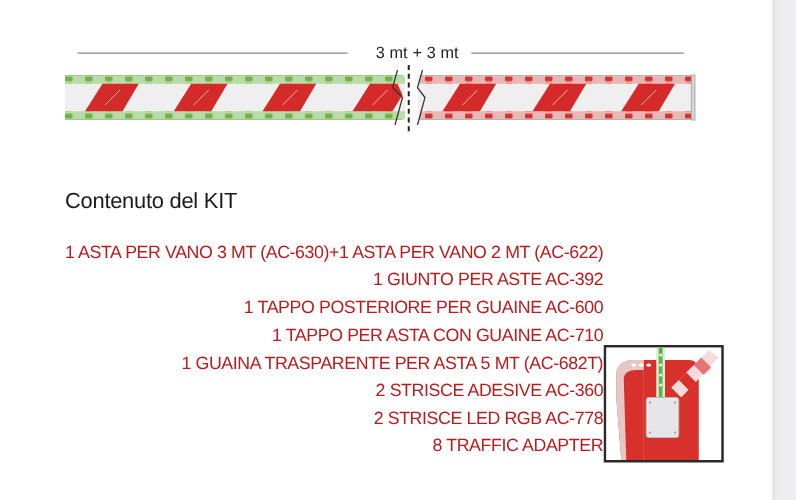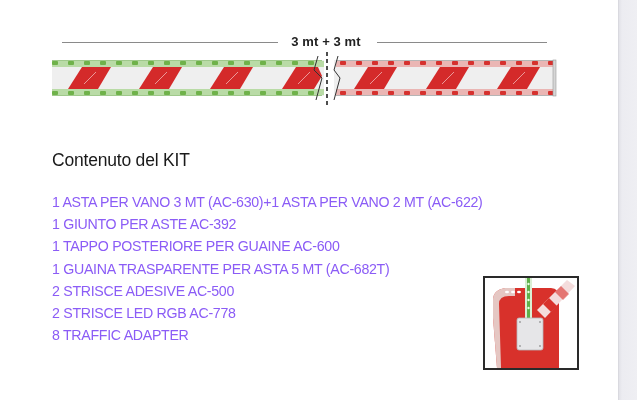--- a/index.html
+++ b/index.html
@@ -10,32 +10,32 @@
     color: #1c1c1c;
   }
   .page { position: absolute; left: 0; top: 0; width: 618px; height: 400px; background: #fff; }
   .side-strip {
     position: absolute; left: 618px; top: 0; width: 19px; height: 400px;
     background: linear-gradient(to right, #e2e2e8 0px, #ececf1 3px, #efeff3 100%);
     border-left: 1px solid #d9d9df;
   }
   .dim-line { position: absolute; height: 1px; background: #8a8a8a; top: 42px; }
   .dim-label {
-    position: absolute; top: 34px; left: 285px; width: 82px; text-align: center;
-    font-size: 13px; color: #222; letter-spacing: 0.1px; font-weight: bold;
+    position: absolute; top: 34px; left: 285px; width: 82px; text-align: right;
+    font-size: 13px; color: #222; letter-spacing: 0.1px;
   }
   .bar-svg { position: absolute; left: 0; top: 0; }
   .heading {
     position: absolute; left: 52px; top: 150px;
     font-size: 17.5px; color: #1a1a1a; letter-spacing: -0.2px; text-align: right;
   }
   .kit-list { position: absolute; left: 52px; top: 191px; margin: 0; padding: 0; list-style: none; }
   .kit-list li {
-    font-size: 14.2px; line-height: 22.2px; height: 22.2px; color: #8b5cf6;
-    letter-spacing: -0.3px; white-space: nowrap;
+    font-size: 14.2px; line-height: 22.2px; height: 22.2px; color: #b91c1c;
+    letter-spacing: -0.3px; white-space: nowrap; text-align: right;
   }
   .thumb {
     position: absolute; left: 483px; top: 276px; width: 96px; height: 94px;
     border: 2px solid #2a2a2a; box-sizing: border-box; background: #fff; overflow: hidden;
   }
 </style>
 </head>
 <body>
 
 <div class="page">
@@ -95,22 +95,23 @@
 
     <line x1="327" y1="52" x2="327" y2="106" stroke="#222" stroke-width="1.6" stroke-dasharray="4,3"></line>
   </svg>
 
   <div class="heading">Contenuto del KIT</div>
 
   <ul class="kit-list">
     <li>1 ASTA PER VANO 3 MT (AC-630)+1 ASTA PER VANO 2 MT (AC-622)</li>
     <li>1 GIUNTO PER ASTE AC-392</li>
     <li>1 TAPPO POSTERIORE PER GUAINE AC-600</li>
+    <li>1 TAPPO PER ASTA CON GUAINE AC-710</li>
     <li>1 GUAINA TRASPARENTE PER ASTA 5 MT (AC-682T)</li>
-    <li>2 STRISCE ADESIVE AC-500</li>
+    <li>2 STRISCE ADESIVE AC-360</li>
     <li>2 STRISCE LED RGB AC-778</li>
     <li>8 TRAFFIC ADAPTER</li>
   </ul>
 
   <div class="thumb">
     <svg width="92" height="90" viewBox="0 0 92 90">
       <rect width="92" height="90" fill="#ffffff"></rect>
 
       <path d="M8,22 Q8,12 20,10 L66,10 Q74,10 74,20 L74,90 L12,90 L8,40 Z" fill="#d8312b"></path>
       <path d="M8,22 Q8,12 20,10 L30,10 L30,90 L12,90 L8,40 Z" fill="#e8e2de" opacity="0.85"></path>

